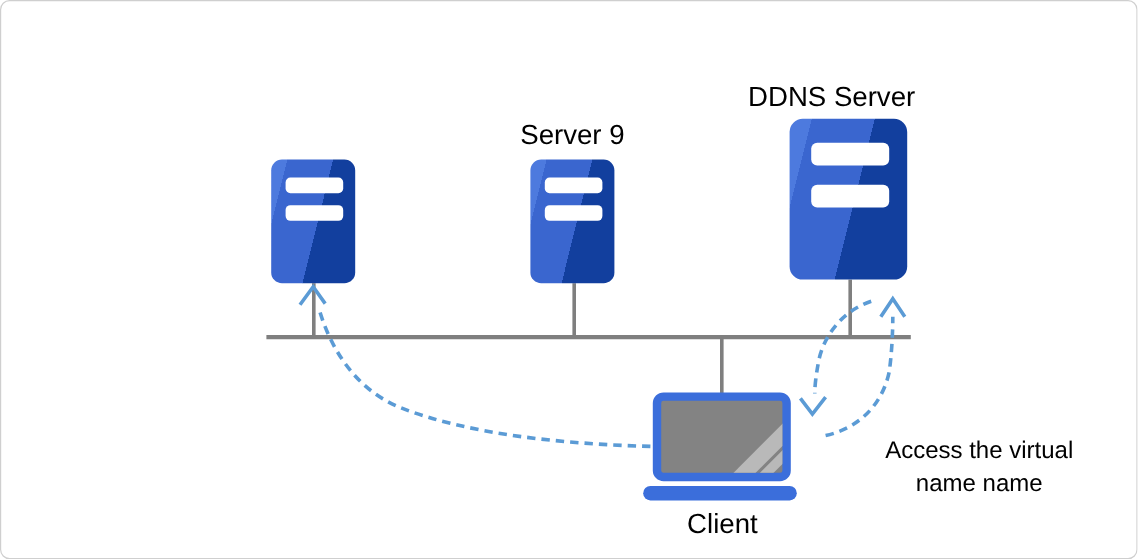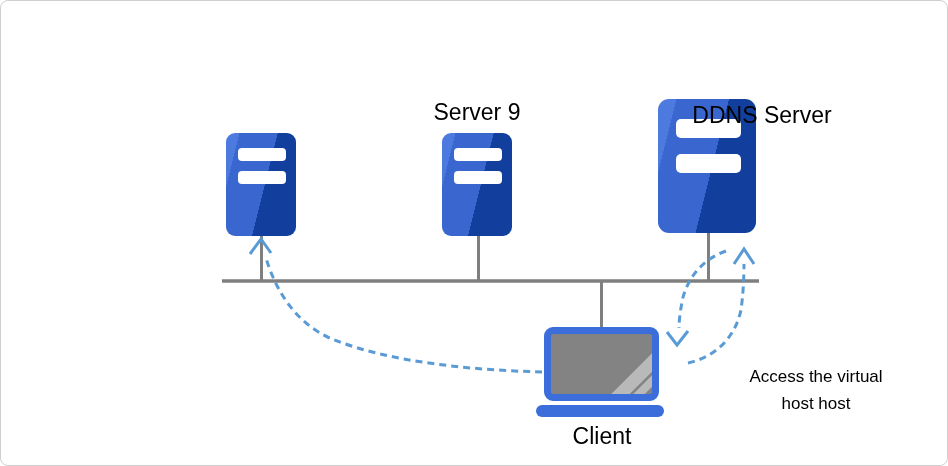--- a/index.html
+++ b/index.html
@@ -38,21 +38,21 @@
   .laptop-screen .stripe{position:absolute;background:#b9b9b9;transform:rotate(-45deg);}
   .laptop-screen .stripe.s1{width:100px;height:13px;left:35px;top:38px;}
   .laptop-screen .stripe.s2{width:60px;height:8px;left:66px;top:48px;}
   .laptop-base{
     position:absolute;z-index:2;left:535px;top:404px;width:128px;height:12px;
     background:#3b6edb;border-radius:6px;
   }
   
   .note{
     position:absolute;z-index:3;left:705px;top:362px;width:220px;
-    font-size:17px;line-height:27px;text-align:center;color:#000;
+    font-size:20px;line-height:27px;text-align:center;color:#000;
   }
 </style>
 </head>
 <body>
 
 <div class="canvas">
 
   <svg class="wires" viewBox="0 0 948 466" xmlns="http://www.w3.org/2000/svg">
 
     <line x1="221" y1="280" x2="758" y2="280" stroke="#7f7f7f" stroke-width="3.5"></line>
@@ -75,33 +75,33 @@
     <div class="bar b1"></div>
     <div class="bar b2"></div>
   </div>
 
   <div class="node-label" style="left:406px;top:100px;width:140px;">Server 9</div>
   <div class="server small" id="server2-icon">
     <div class="bar b1"></div>
     <div class="bar b2"></div>
   </div>
 
-  <div class="node-label" style="left:681px;top:68px;width:160px;margin-top:35px;">DDNS Server</div>
+  <div class="node-label" style="left:612px;top:68px;width:160px;">DDNS Server</div>
   <div class="server" id="ddns-icon">
     <div class="bar b1"></div>
     <div class="bar b2"></div>
   </div>
 
   <div class="laptop-screen">
     <div class="glass">
       <div class="stripe s1"></div>
       <div class="stripe s2"></div>
     </div>
   </div>
   <div class="laptop-base"></div>
   <div class="node-label" style="left:541px;top:424px;width:120px;">Client</div>
 
   <div class="note">
     <div>Access the virtual</div>
-    <div>host host</div>
+    <div>name name</div>
   </div>
 
 </div>
 
 </body></html>

